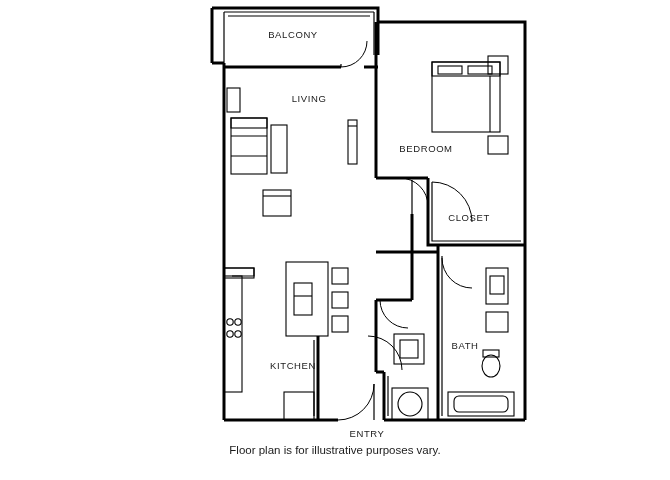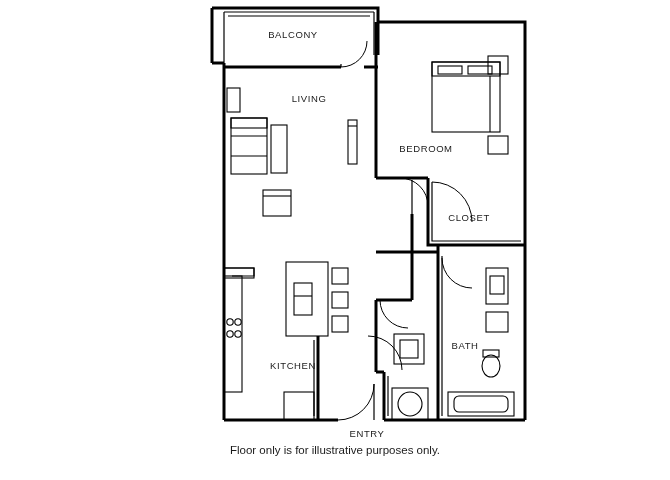--- a/index.html
+++ b/index.html
@@ -230,14 +230,14 @@
       <text class="room-label" x="281" y="102">LIVING</text>
       <text class="room-label" x="398" y="152">BEDROOM</text>
       <text class="room-label" x="441" y="221">CLOSET</text>
       <text class="room-label" x="437" y="349">BATH</text>
       <text class="room-label" x="265" y="369">KITCHEN</text>
       <text class="room-label" x="339" y="437">ENTRY</text>
     </g>
 
   </svg>
 
-  <div class="caption line1">Floor only is for illustrative purposes only.</div>
+  <div class="caption line1">Floor plan is for illustrative purposes vary.</div>
 </div>
 
 </body></html>

